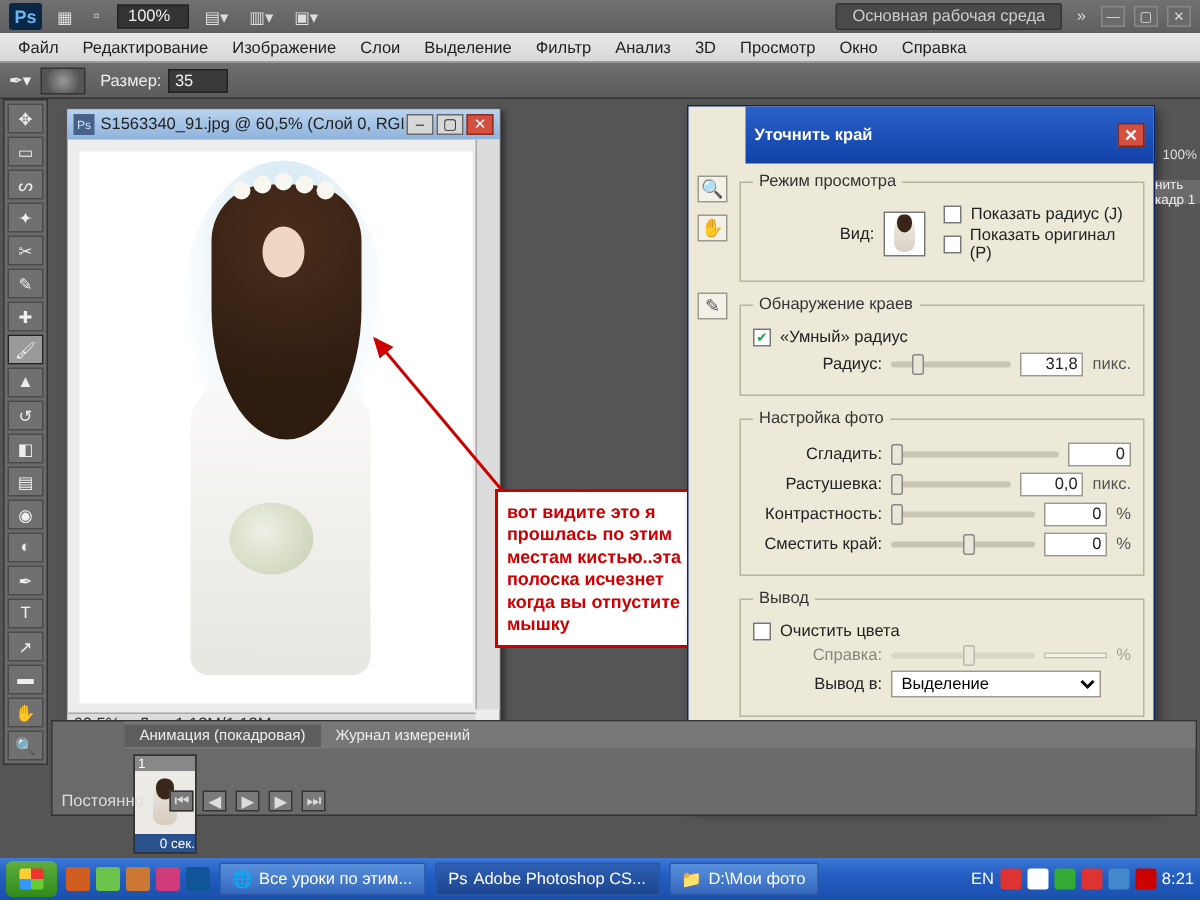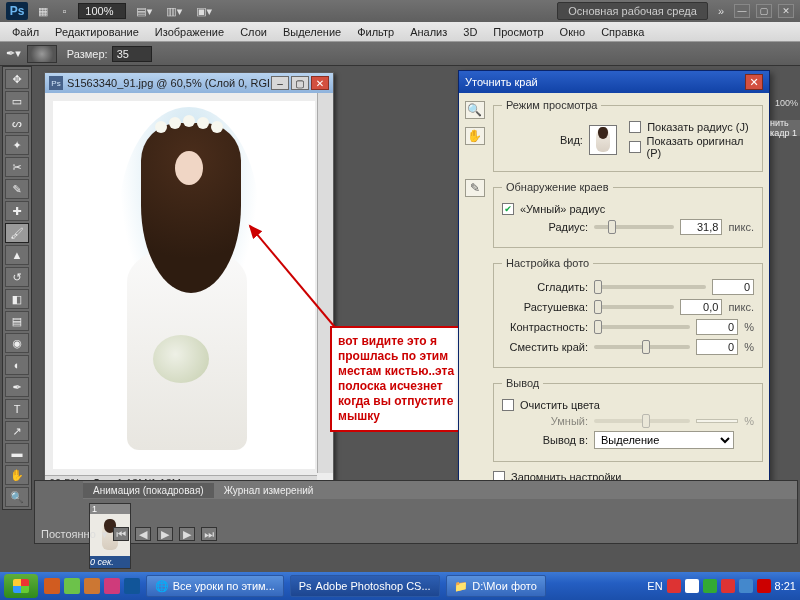--- a/index.html
+++ b/index.html
@@ -49,21 +49,21 @@
 .crown { position: absolute; left: 56px; top: 6px; width: 70px; height: 22px; }
 .crown i { position: absolute; width: 12px; height: 12px; background: #f7f7ef; border-radius: 50%; }
 .bouquet { position: absolute; left: 54px; top: 220px; width: 56px; height: 48px; background: radial-gradient(circle at 40% 40%, #eef0e6, #c6cfaf); border-radius: 50%; }
 
 
 .annot { position: absolute; left: 330px; top: 326px; width: 142px; border: 2px solid #c00; background: #fff; padding: 6px; color: #c00; font-weight: bold; font-size: 12px; line-height: 1.25; }
 .arrow-svg { position: absolute; left: 244px; top: 218px; pointer-events: none; }
 
 
 .dialog { position: absolute; left: 458px; top: 70px; width: 312px; background: #ece9d8; border: 1px solid #0a246a; box-shadow: 3px 3px 6px rgba(0,0,0,.4); }
-.dlg-title { height: 22px; background: linear-gradient(#2a60c9,#1142a6); color: #fff; display: flex; align-items: center; padding: 0 6px; font-weight: normal; }
+.dlg-title { height: 38px; background: linear-gradient(#2a60c9,#1142a6); color: #fff; display: flex; align-items: center; padding: 0 6px; font-weight: bold; margin-left: 38px; }
 .dlg-title .x { margin-left: auto; width: 18px; height: 16px; background: #d35040; color: #fff; display: flex; align-items: center; justify-content: center; border: 1px solid #7a2a20; }
 .dlg-body { padding: 6px 6px 10px 34px; position: relative; }
 .dlg-left-icons { position: absolute; left: 6px; top: 8px; display: flex; flex-direction: column; gap: 8px; }
 .dlg-left-icons div { width: 20px; height: 18px; border: 1px solid #9c9a8c; background: #f4f2e8; display: flex; align-items: center; justify-content: center; font-size: 12px; color: #555; }
 fieldset { border: 1px solid #b7b49f; margin-bottom: 9px; padding: 6px 8px 8px; }
 legend { padding: 0 4px; color: #333; }
 .row { display: flex; align-items: center; gap: 6px; margin: 4px 0; color: #222; }
 .row .rlabel { width: 86px; text-align: right; }
 .slider { flex: 1; height: 4px; background: #c8c5b4; position: relative; border-radius: 2px; }
 .slider .thumb { position: absolute; top: -5px; width: 8px; height: 14px; background: #eae7d8; border: 1px solid #888; border-radius: 2px; }
@@ -82,21 +82,21 @@
 .r-pct { position: absolute; right: 2px; top: 98px; color: #ddd; font-size: 9px; }
 
 
 .anim-panel { position: absolute; left: 34px; right: 2px; top: 480px; height: 64px; background: #6a6a6a; border: 1px solid #333; padding-left: 48px; }
 .anim-tabs { height: 18px; background: #777; display: flex; align-items: center; }
 .anim-tabs span { padding: 2px 10px; color: #eee; font-size: 10px; }
 .anim-tabs span.act { background: #5d5d5d; }
 .anim-body { display: flex; align-items: flex-start; padding: 4px 6px; gap: 6px; }
 .frame-thumb { width: 42px; border: 1px solid #333; background: #333; }
 .frame-thumb .img { height: 42px; background: #eceae4; display: flex; align-items: center; justify-content: center; }
-.frame-thumb .cap { background: #28518e; color: #fff; font-size: 9px; text-align: left; padding: 1px 0; font-style: italic; }
+.frame-thumb .cap { background: #28518e; color: #fff; font-size: 9px; text-align: right; padding: 1px 0; }
 .anim-ctrl { position: absolute; left: 6px; bottom: 2px; display: flex; align-items: center; gap: 6px; color: #ddd; font-size: 10px; }
 .anim-ctrl .pb { width: 16px; height: 14px; border: 1px solid #333; background: #7a7a7a; display: flex; align-items: center; justify-content: center; }
 
 
 .taskbar { position: absolute; left: 0; right: 0; bottom: 0; height: 28px; background: linear-gradient(#3c79d5,#245ec2 40%,#1b4fab); display: flex; align-items: center; padding: 0 4px; }
 .start { width: 34px; height: 24px; background: linear-gradient(#5fae3a,#2f8a1c); border-radius: 4px; display: flex; align-items: center; justify-content: center; }
 .start .win { width: 16px; height: 14px; background: conic-gradient(#e33 0 25%, #6c3 0 50%, #39f 0 75%, #fc3 0); border-radius: 2px; }
 .ql { display: flex; gap: 4px; margin-left: 6px; }
 .ql div { width: 16px; height: 16px; background: #5a8ad0; border-radius: 2px; }
 .task { margin-left: 6px; height: 22px; padding: 0 8px; background: linear-gradient(#5890dc,#3568bd); color: #fff; border-radius: 2px; display: flex; align-items: center; gap: 4px; font-size: 10px; border: 1px solid #2a57a3; }
@@ -292,21 +292,21 @@
         </div>
     </fieldset>
 
     <fieldset>
         <legend>Вывод</legend>
       <div class="row">
           <span class="chk"></span>
           <span>Очистить цвета</span>
         </div>
       <div class="row" style="opacity:.5">
-          <span class="rlabel">Умный:</span>
+          <span class="rlabel">Справка:</span>
           <div class="slider">
             <div class="thumb" style="left:50%"></div>
           </div>
           <span class="num"></span>
           <span class="unit">%</span>
         </div>
       <div class="row">
           <span class="rlabel">Вывод в:</span>
           <select><option>Выделение</option></select>
         </div>

